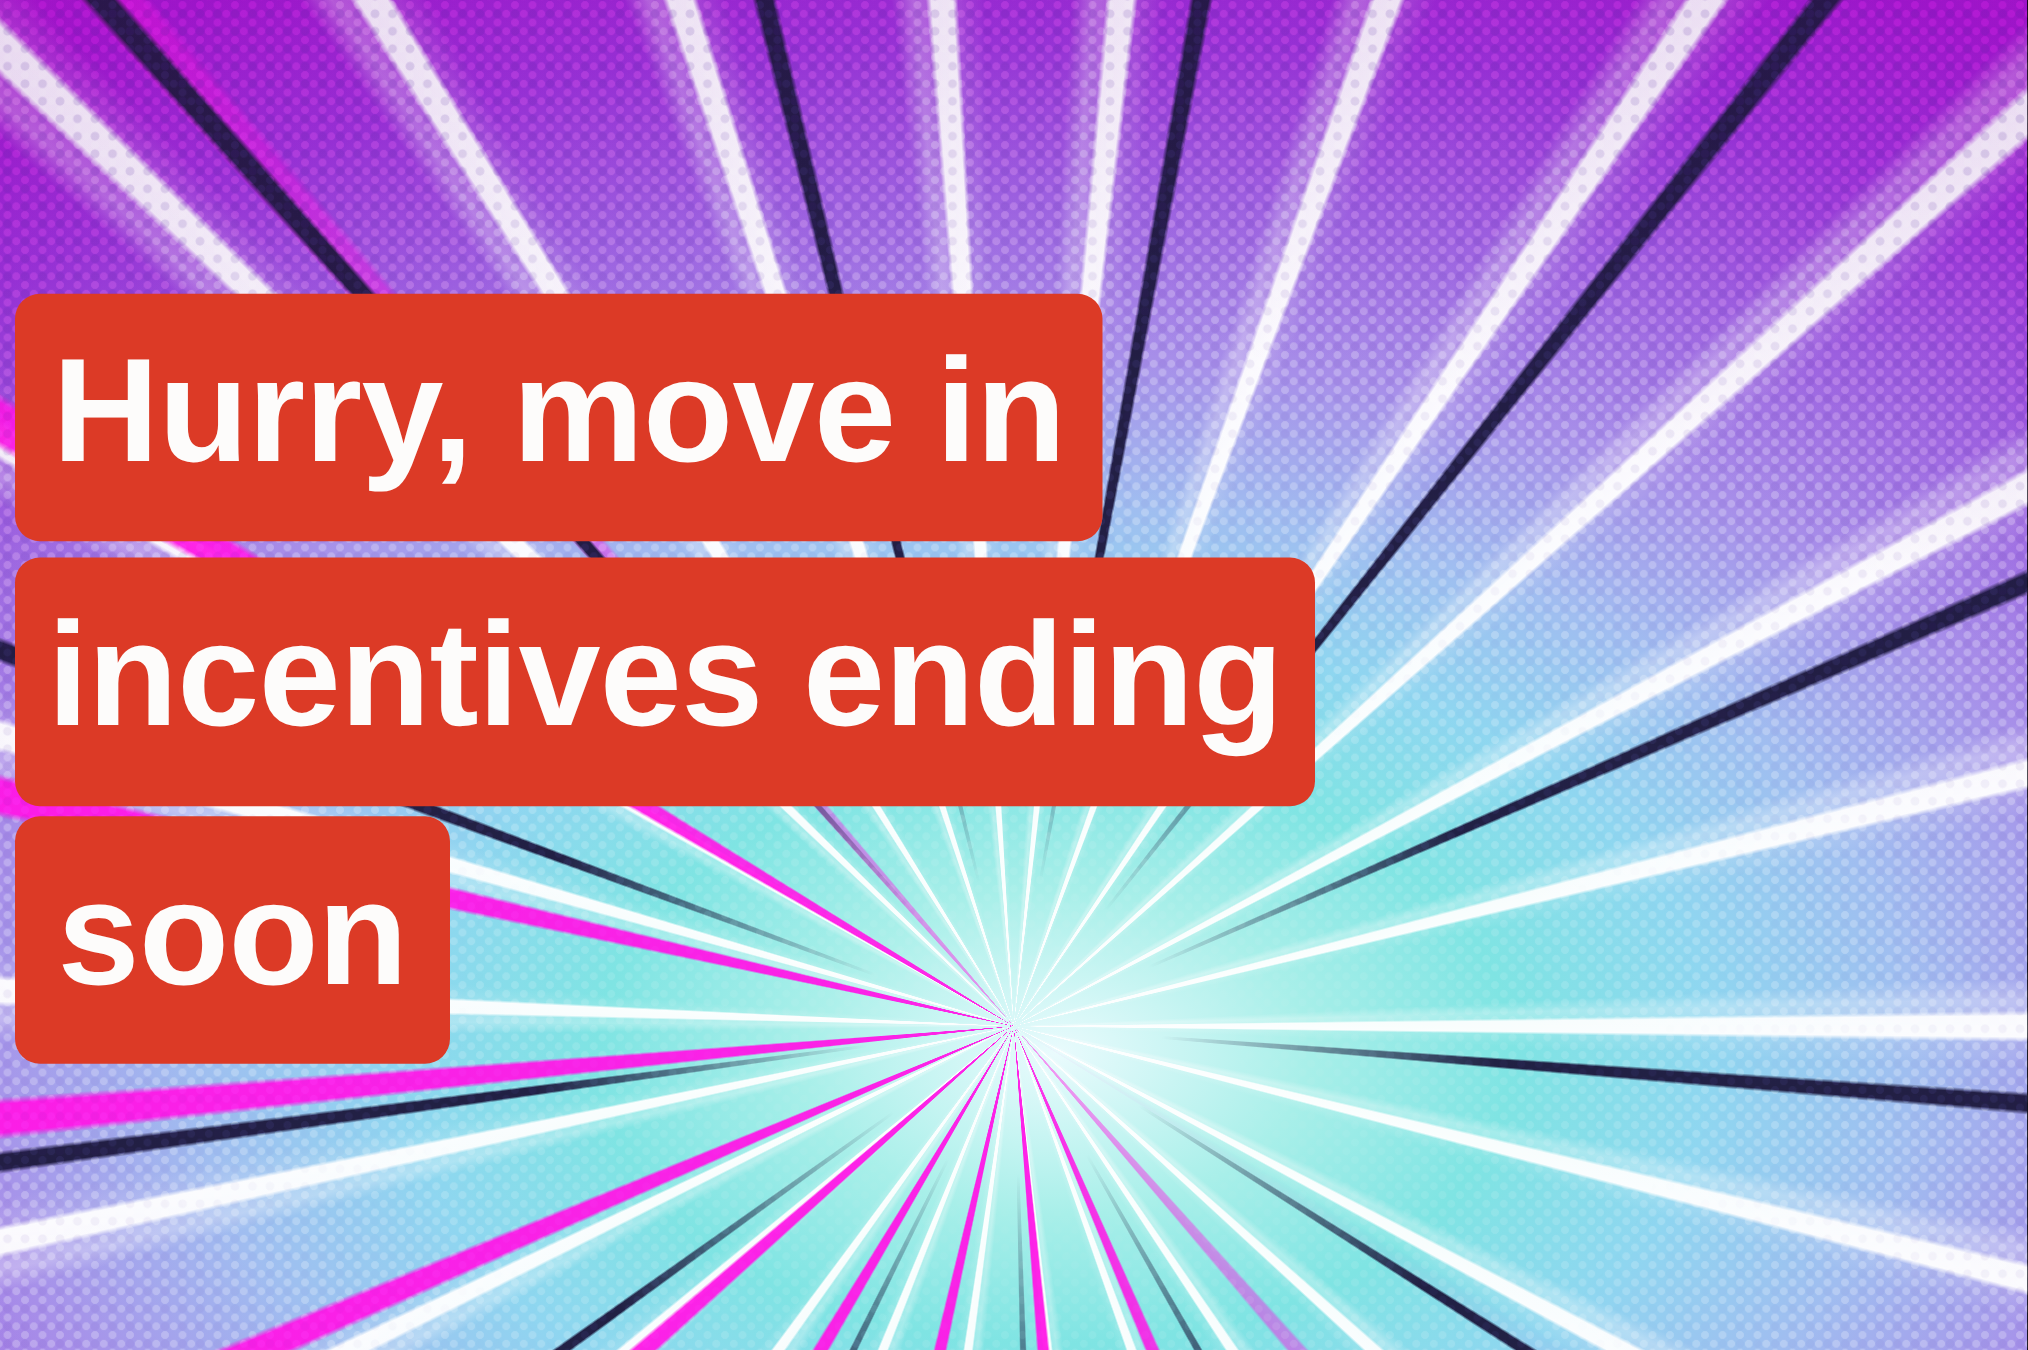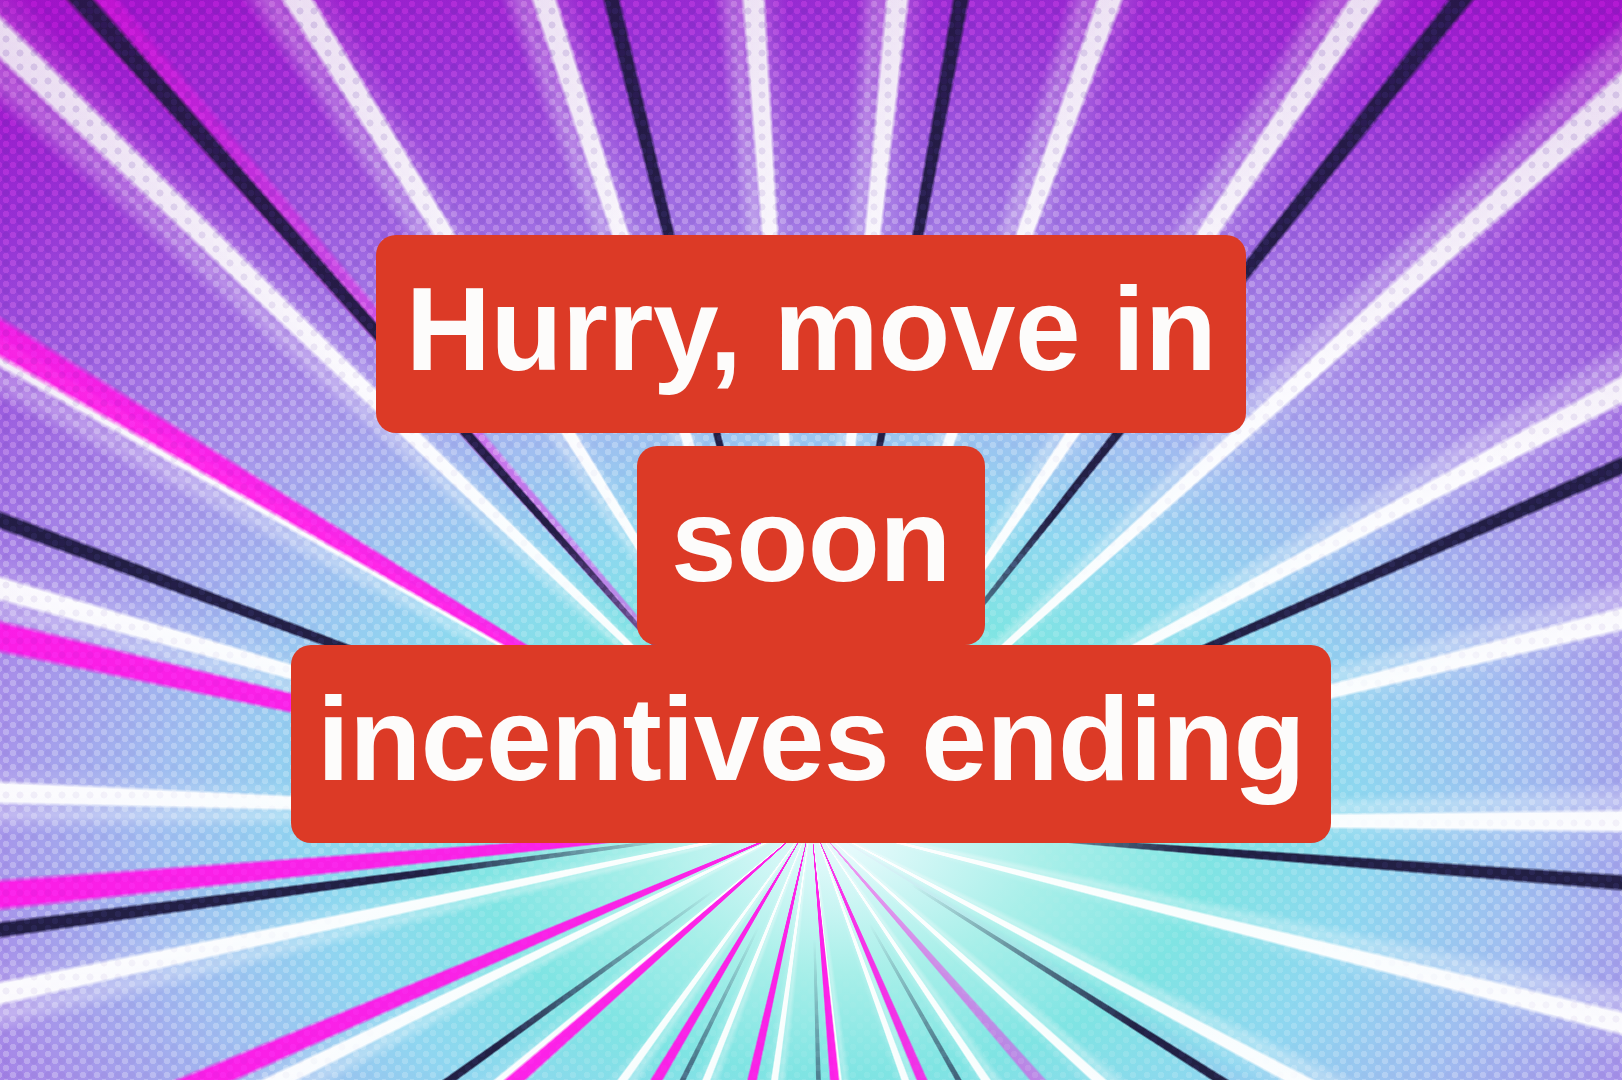--- a/index.html
+++ b/index.html
@@ -122,24 +122,25 @@
     position:absolute; inset:0;
     background:radial-gradient(120% 115% at 52% 78%, rgba(255,255,255,0) 45%, rgba(90,10,140,.18) 100%);
   }
 
   
   #caption {
     position:absolute;
     inset:0;
     display:flex;
     flex-direction:column;
-    align-items:center;
+    align-items:flex-start;
     justify-content:center;
     padding-top:6px;
     z-index:5;
+    padding-left:12px;
   }
 
   .cap-line {
     display:block;
     background:#dc3a26;
     color:#fdfcfb;
     border-radius:20px;
     font-family:"Liberation Sans", sans-serif;
     font-weight:700;
     font-size:118px;
@@ -162,17 +163,17 @@
   <div class="rays-white"></div>
   <div class="rays-shade"></div>
   <div class="rays-magenta"></div>
   <div class="rays-dark"></div>
   <div class="halftone"></div>
   <div class="halftone2"></div>
   <div class="vignette"></div>
 
   <div id="caption">
     <span class="cap-line cap-1">Hurry, move in</span>
+    <span class="cap-line cap-2">incentives ending</span>
     <span class="cap-line cap-3">soon</span>
-    <span class="cap-line cap-2">incentives ending</span>
   </div>
 
 </div>
 
 </body></html>

